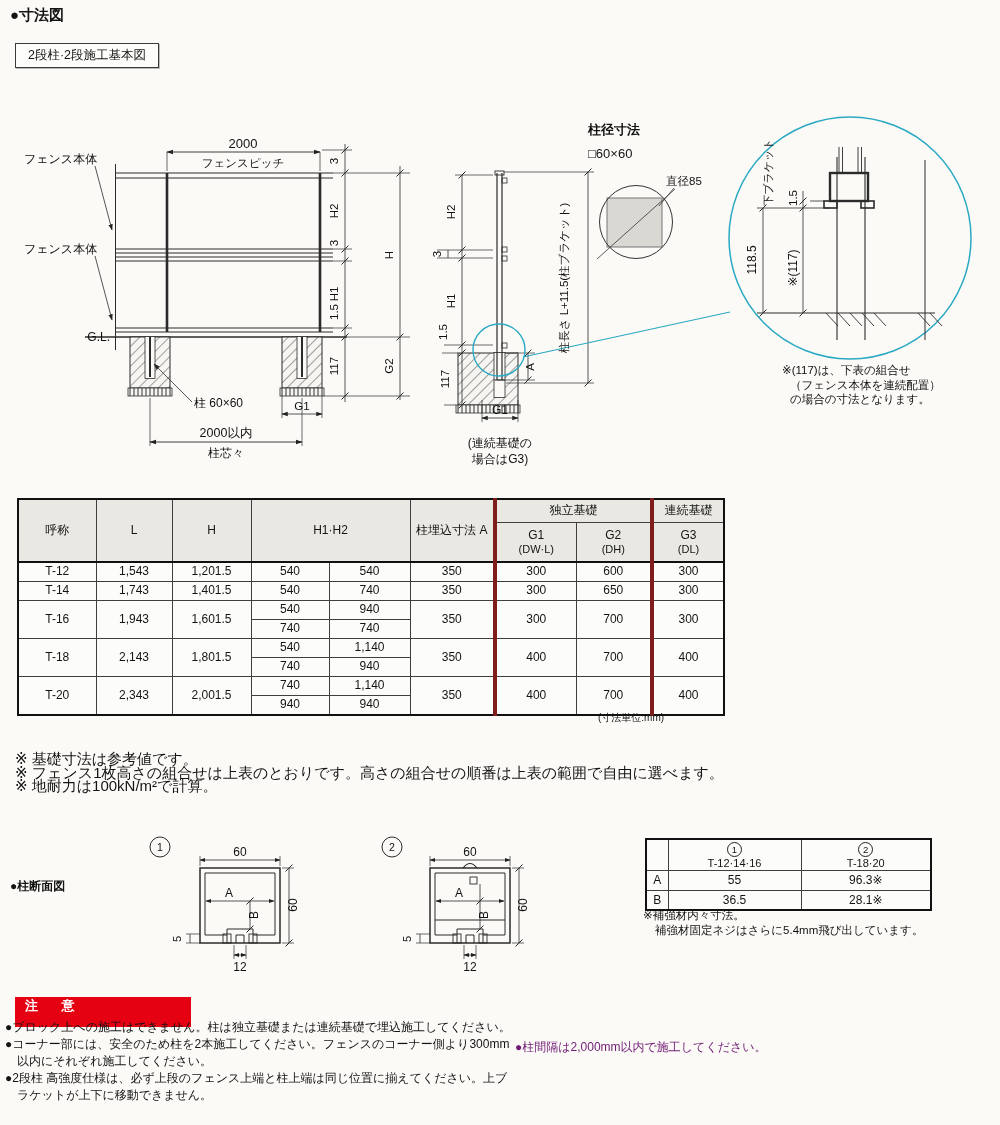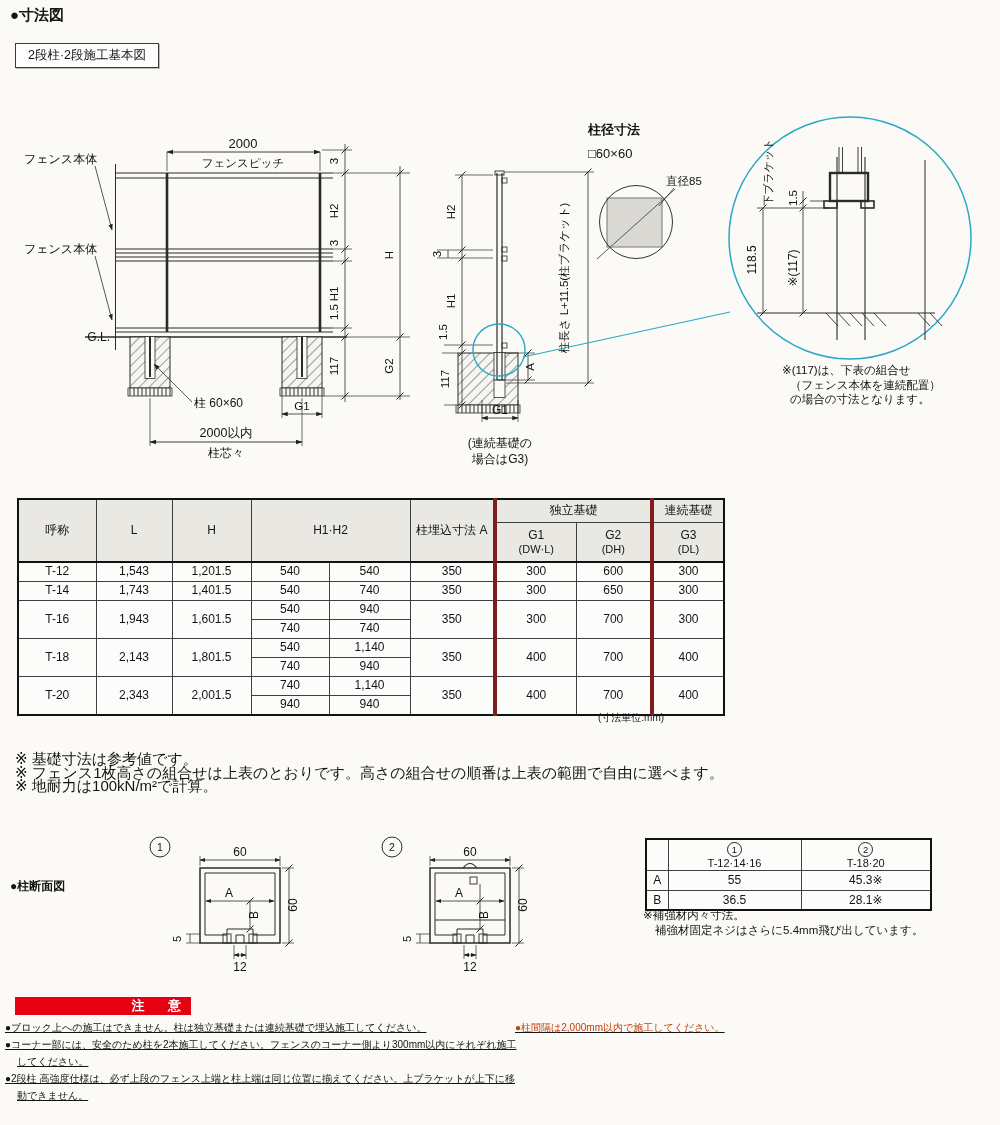--- a/index.html
+++ b/index.html
@@ -34,28 +34,28 @@
   table.sec{border-collapse:collapse;table-layout:fixed;width:285px;border:2px solid #111;}
   table.sec td,table.sec th{border:1px solid #3f3f3f;text-align:center;vertical-align:middle;
       padding:0;font-size:12px;font-weight:normal;}
   table.sec thead th{height:30px;background:#fcfcfa;}
   table.sec tbody td{height:18.5px;background:#fcfcfa;}
   .circ{display:inline-block;width:13px;height:13px;border:1px solid #222;border-radius:50%;
         font-size:9.5px;line-height:13px;text-align:center;}
   #sec-notes{left:643px;top:908px;font-size:11.5px;line-height:15px;}
   #sec-notes .ind{padding-left:12px;}
   
-  #caution-banner{left:15px;top:997px;width:176px;height:18px;background:#e50012;
-      color:#fff;font-size:13px;font-weight:bold;text-align:right;line-height:18px;
+  #caution-banner{left:15px;top:997px;width:176px;height:30px;background:#e50012;
+      color:#fff;font-size:13px;font-weight:bold;text-align:left;line-height:18px;
       letter-spacing:10px;text-indent:10px;}
-  ul.blist{list-style:none;margin:0;padding:0;font-size:10px;line-height:17px;text-decoration:underline;}
+  ul.blist{list-style:none;margin:0;padding:0;font-size:12px;line-height:17px;}
   ul.blist li{padding-left:12px;text-indent:-12px;}
   #caution-left{left:5px;top:1019px;width:514px;}
   #caution-right{left:515px;top:1019px;width:482px;}
-  #caution-right li.red{color:#c2410c;}
+  #caution-right li.red{color:#701a75;margin-top:20px;}
 </style>
 </head>
 <body>
 
 <div class="abs" id="page-title">●寸法図</div>
 <div class="abs" id="basic-box">2段柱·2段施工基本図</div>
 
 <svg class="abs" style="left:0;top:100px" width="1000" height="400" viewBox="0 0 1000 400">
   <defs>
     <pattern id="hatch" width="7" height="7" patternUnits="userSpaceOnUse" patternTransform="rotate(45)">
@@ -390,21 +390,21 @@
     <tr>
       <th></th>
       <th><span class="circ">1</span><span class="sub">T-12·14·16</span></th>
       <th><span class="circ">2</span><span class="sub">T-18·20</span></th>
     </tr>
   </thead>
   <tbody>
     <tr>
       <td>A</td>
       <td>55</td>
-      <td>45.3※</td>
+      <td>96.3※</td>
     </tr>
     <tr>
       <td>B</td>
       <td>36.5</td>
       <td>28.1※</td>
     </tr>
   </tbody>
 </table>
 </div>
 

